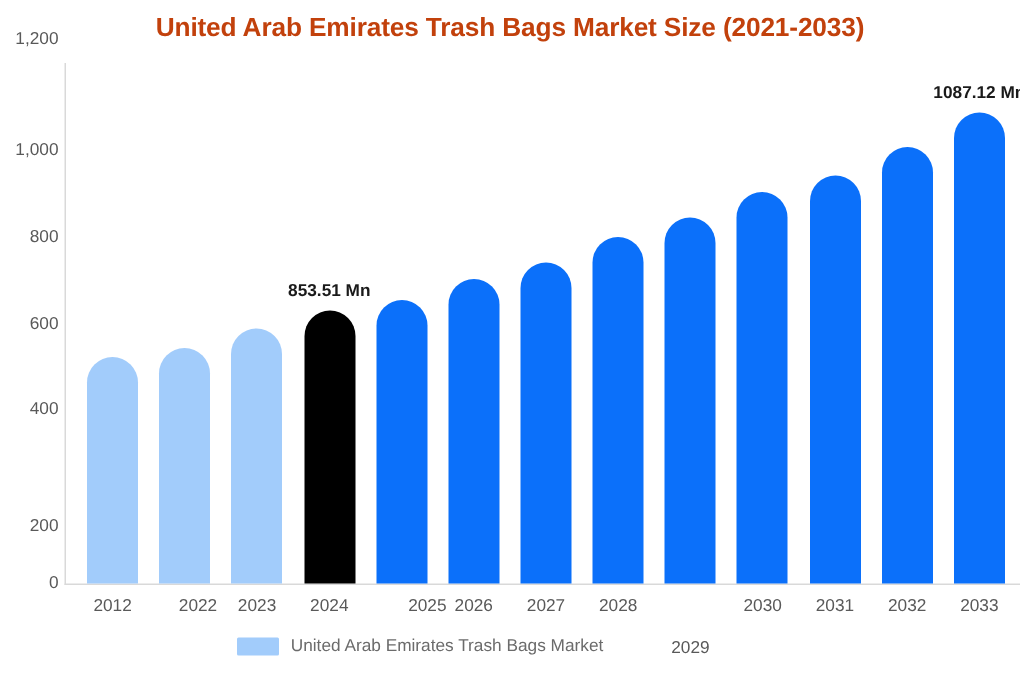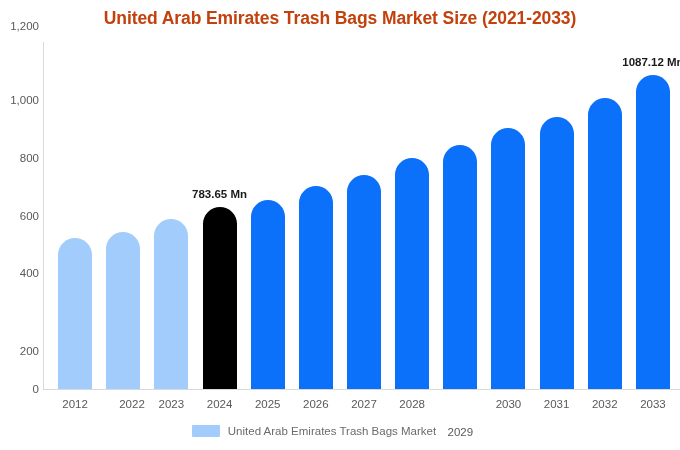--- a/index.html
+++ b/index.html
@@ -108,21 +108,20 @@
   }
   #legend {
     position: absolute;
     left: 0;
     top: 425px;
     width: 560px;
     display: flex;
     align-items: center;
     justify-content: center;
     gap: 8px;
-    padding-left: 34px;
   }
   #legend-swatch {
     width: 28px;
     height: 12px;
     border-radius: 1px;
   }
   #legend-label {
     font-size: 11.5px;
     color: #6b6b6b;
     white-space: nowrap;
@@ -192,22 +191,22 @@
 
   <div id="legend">
     <span id="legend-swatch" style="background: rgb(162, 204, 251);"></span>
     <span id="legend-label">United Arab Emirates Trash Bags Market</span>
   </div>
 
 <div class="x-tick-label" style="left: 75.0769px;">2012</div>
     <div class="x-tick-label" style="left: 132px;">2022</div>
     <div class="x-tick-label" style="left: 171.385px;">2023</div>
     <div class="x-tick-label" style="left: 219.538px;">2024</div>
-    <div class="bar-value-label" style="left: 219.538px; top: 188.337px;">783.65 Mn</div>
-    <div class="x-tick-label" style="left: 267.692px;">2025</div>
+    <div class="bar-value-label" style="left: 219.538px; top: 188.337px;">853.51 Mn</div>
+    <div class="x-tick-label" style="left: 267.692px; text-align: right;">2025</div>
     <div class="x-tick-label" style="left: 315.846px;">2026</div>
     <div class="x-tick-label" style="left: 364px;">2027</div>
     <div class="x-tick-label" style="left: 412.154px;">2028</div>
     <div class="x-tick-label" style="left: 460.308px; margin-top: 28px;">2029</div>
     <div class="x-tick-label" style="left: 508.462px;">2030</div>
     <div class="x-tick-label" style="left: 556.615px;">2031</div>
     <div class="x-tick-label" style="left: 604.769px;">2032</div>
     <div class="x-tick-label" style="left: 652.923px;">2033</div>
     <div class="bar-value-label" style="left: 652.923px; top: 55.6411px;">1087.12 Mn</div>
   </div>

